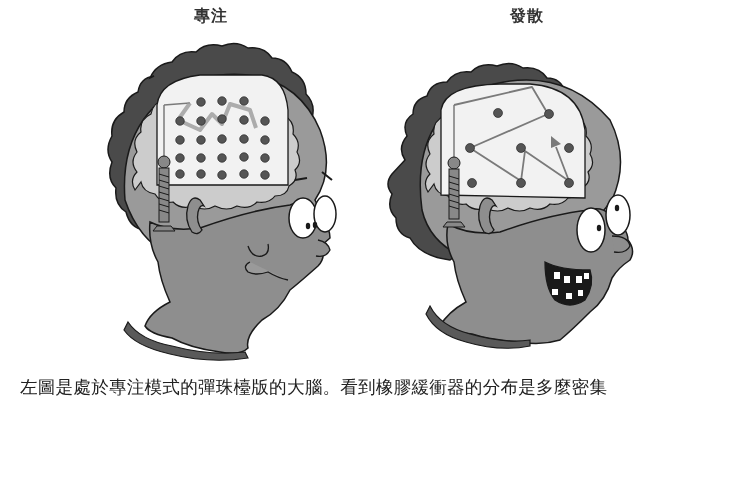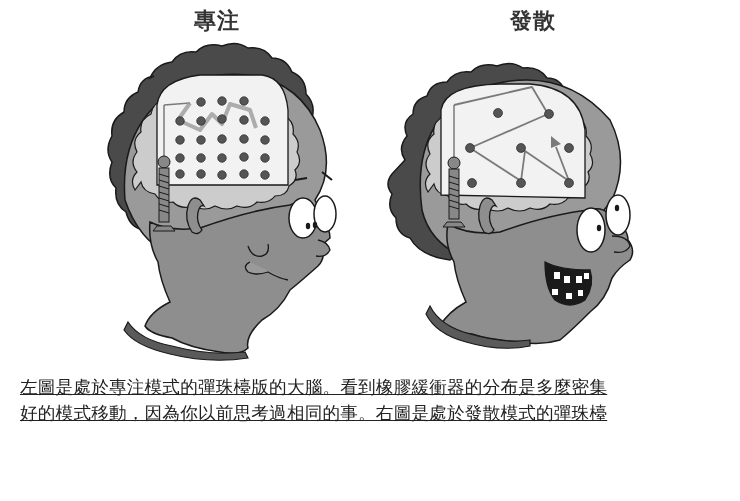--- a/index.html
+++ b/index.html
@@ -1,23 +1,23 @@
 <!DOCTYPE html>
 <html><head>
 <meta charset="utf-8">
 <style>
   html, body { margin: 0; padding: 0; background: #ffffff; }
   body { width: 740px; height: 501px; position: relative; overflow: hidden;
          font-family: "DejaVu Sans", "Liberation Sans", sans-serif; color: #222; }
-  .title { position: absolute; top: 6px; font-size: 22px; font-weight: bold; color: #333; letter-spacing: 1px; }
+  .title { position: absolute; top: 6px; font-size: 16px; font-weight: bold; color: #333; letter-spacing: 1px; }
   .title.left { left: 194px; }
   .title.right { left: 510px; }
   svg.fig { position: absolute; top: 0; left: 0; }
   .caption { position: absolute; left: 20px; top: 374px; width: 712px;
-             font-size: 17.6px; line-height: 26px; color: #222; letter-spacing: 0.2px; text-decoration: underline; }
+             font-size: 17.6px; line-height: 26px; color: #222; letter-spacing: 0.2px; }
   .caption p { margin: 0; white-space: nowrap; }
 </style>
 </head>
 <body>
 
 <div class="title left">專注</div>
 <div class="title right">發散</div>
 
 <svg class="fig" width="740" height="370" viewBox="0 0 740 370">
 
@@ -129,14 +129,13 @@
         <rect x="584" y="273" width="5" height="6"></rect>
       <rect x="552" y="289" width="6" height="6"></rect>
         <rect x="566" y="293" width="6" height="6"></rect>
         <rect x="578" y="290" width="5" height="6"></rect>
     </g>
   </g>
 </svg>
 
 <div class="caption">
   <p>左圖是處於專注模式的彈珠檯版的大腦。看到橡膠緩衝器的分布是多麼密集</p>
-  <p>好的模式移動，因為你以前思考過相同的事。右圖是處於發散模式的彈珠檯</p>
 </div>
 
 </body></html>

